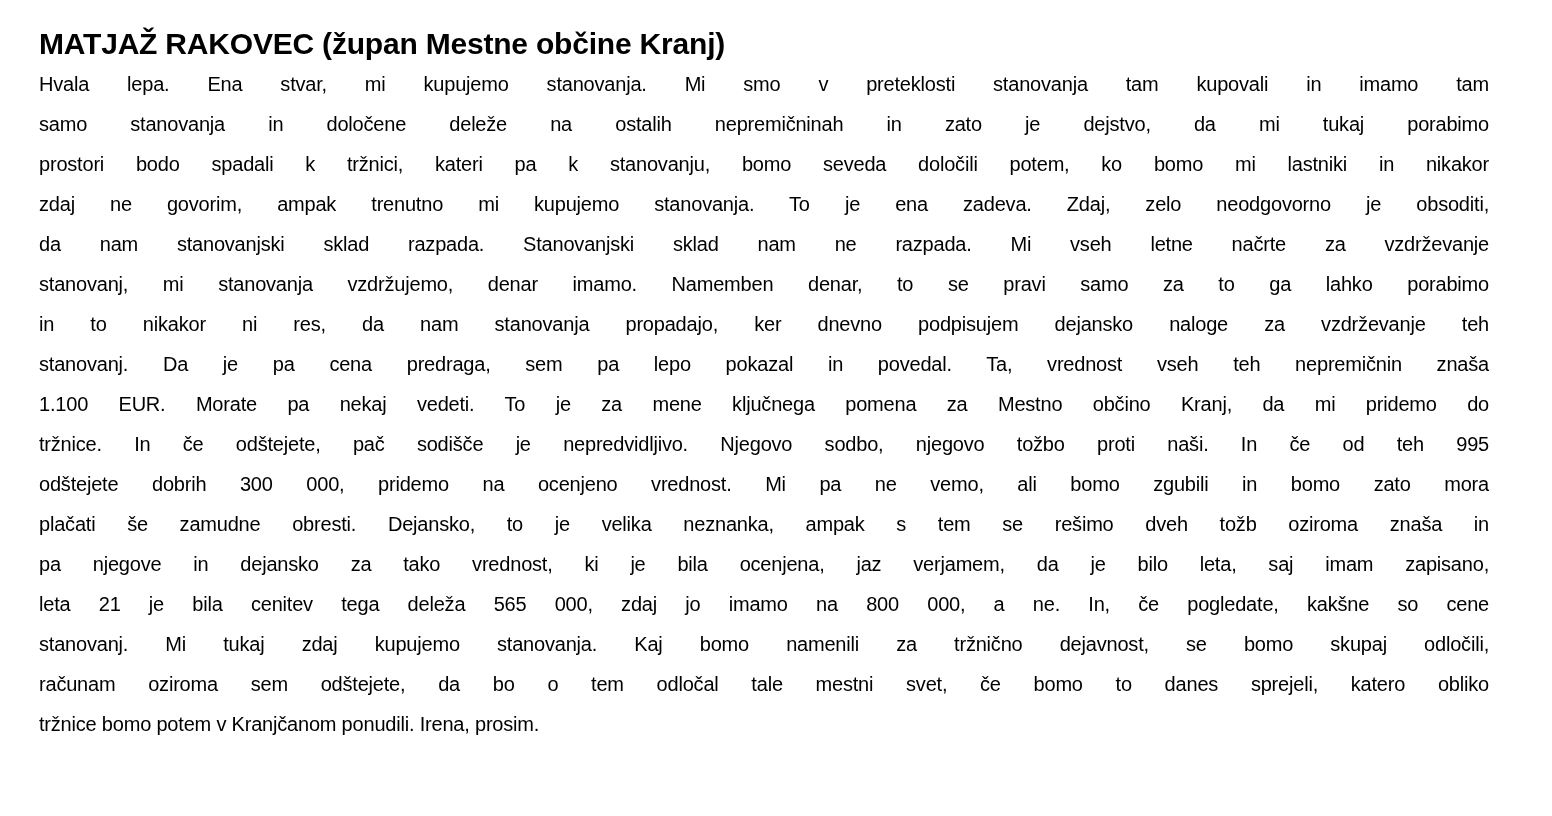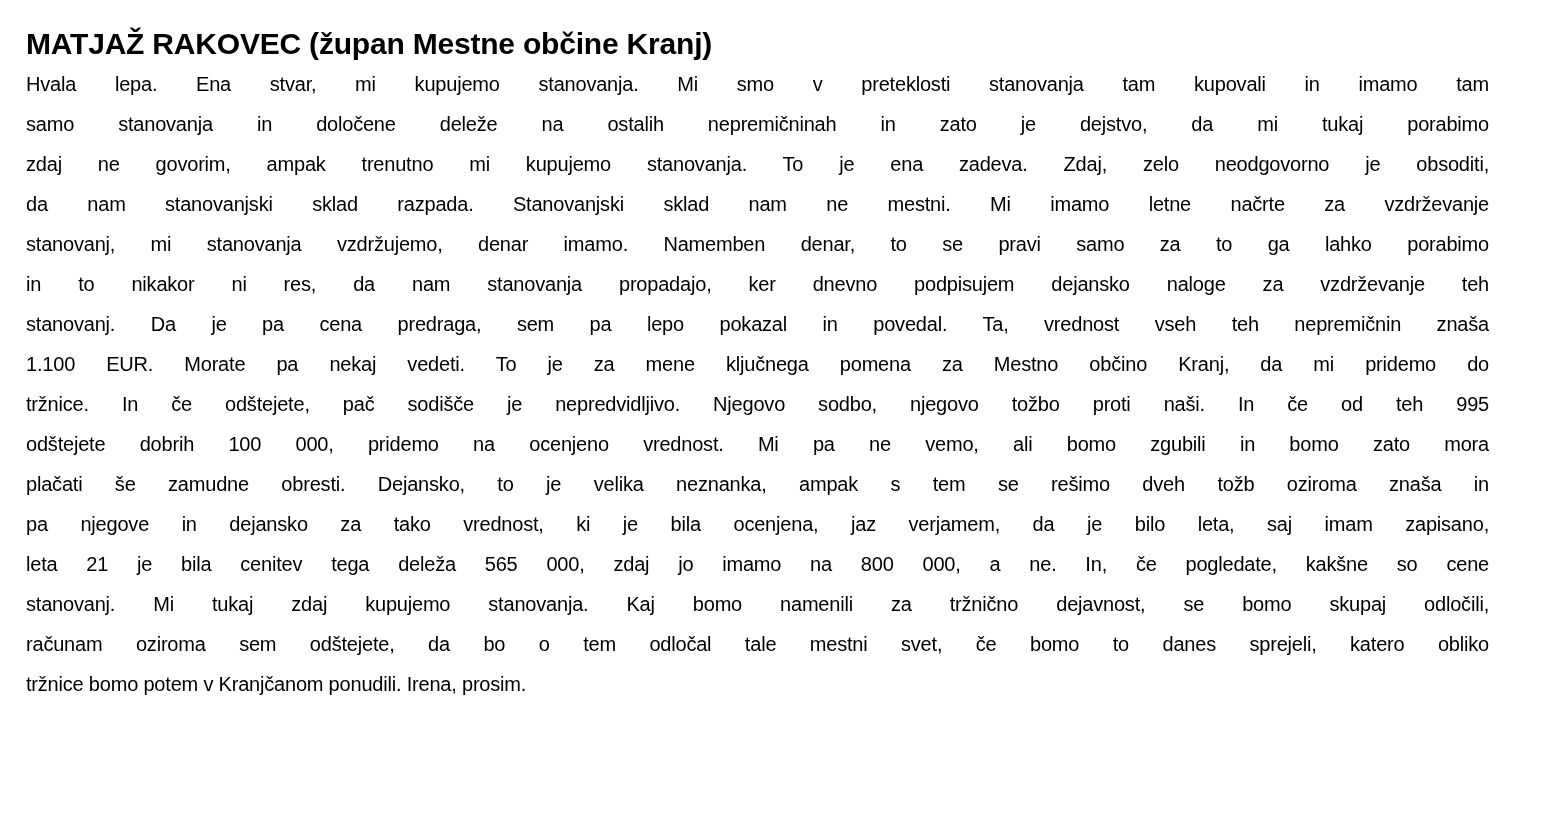--- a/index.html
+++ b/index.html
@@ -11,21 +11,21 @@
     width: 1552px;
     height: 816px;
     overflow: hidden;
     font-family: "Liberation Sans", sans-serif;
     color: #000000;
   }
   .page {
     box-sizing: border-box;
     width: 1552px;
     height: 816px;
-    padding: 24px 63px 0 26px;
+    padding: 24px 63px 0 39px;
     background: #ffffff;
   }
   .heading {
     margin: 0;
     font-size: 30px;
     font-weight: bold;
     line-height: 40px;
     letter-spacing: -0.2px;
     white-space: nowrap;
   }
@@ -45,28 +45,29 @@
   }
 </style>
 </head>
 <body>
 
 <div class="page">
   <h1 class="heading">MATJAŽ RAKOVEC (župan Mestne občine Kranj)</h1>
   <div class="speech">
     <div class="line">Hvala lepa. Ena stvar, mi kupujemo stanovanja. Mi smo v preteklosti stanovanja tam kupovali in imamo tam</div>
     <div class="line">samo stanovanja in določene deleže na ostalih nepremičninah in zato je dejstvo, da mi tukaj porabimo</div>
+    <div class="line">prostori bodo spadali k tržnici, kateri pa k stanovanju, bomo seveda določili potem, ko bomo mi lastniki in nikakor</div>
     <div class="line">zdaj ne govorim, ampak trenutno mi kupujemo stanovanja. To je ena zadeva. Zdaj, zelo neodgovorno je obsoditi,</div>
-    <div class="line">da nam stanovanjski sklad razpada. Stanovanjski sklad nam ne mestni. Mi imamo letne načrte za vzdrževanje</div>
+    <div class="line">da nam stanovanjski sklad razpada. Stanovanjski sklad nam ne razpada. Mi vseh letne načrte za vzdrževanje</div>
     <div class="line">stanovanj, mi stanovanja vzdržujemo, denar imamo. Namemben denar, to se pravi samo za to ga lahko porabimo</div>
     <div class="line">in to nikakor ni res, da nam stanovanja propadajo, ker dnevno podpisujem dejansko naloge za vzdrževanje teh</div>
     <div class="line">stanovanj. Da je pa cena predraga, sem pa lepo pokazal in povedal. Ta, vrednost vseh teh nepremičnin znaša</div>
     <div class="line">1.100 EUR. Morate pa nekaj vedeti. To je za mene ključnega pomena za Mestno občino Kranj, da mi pridemo do</div>
     <div class="line">tržnice. In če odštejete, pač sodišče je nepredvidljivo. Njegovo sodbo, njegovo tožbo proti naši. In če od teh 995</div>
-    <div class="line">odštejete dobrih 100 000, pridemo na ocenjeno vrednost. Mi pa ne vemo, ali bomo zgubili in bomo zato mora</div>
+    <div class="line">odštejete dobrih 300 000, pridemo na ocenjeno vrednost. Mi pa ne vemo, ali bomo zgubili in bomo zato mora</div>
     <div class="line">plačati še zamudne obresti. Dejansko, to je velika neznanka, ampak s tem se rešimo dveh tožb oziroma znaša in</div>
     <div class="line">pa njegove in dejansko za tako vrednost, ki je bila ocenjena, jaz verjamem, da je bilo leta, saj imam zapisano,</div>
     <div class="line">leta 21 je bila cenitev tega deleža 565 000, zdaj jo imamo na 800 000, a ne. In, če pogledate, kakšne so cene</div>
     <div class="line">stanovanj. Mi tukaj zdaj kupujemo stanovanja. Kaj bomo namenili za tržnično dejavnost, se bomo skupaj odločili,</div>
     <div class="line">računam oziroma sem odštejete, da bo o tem odločal tale mestni svet, če bomo to danes sprejeli, katero obliko</div>
     <div class="line last">tržnice bomo potem v Kranjčanom ponudili. Irena, prosim.</div>
   </div>
 </div>
 
 </body></html>

